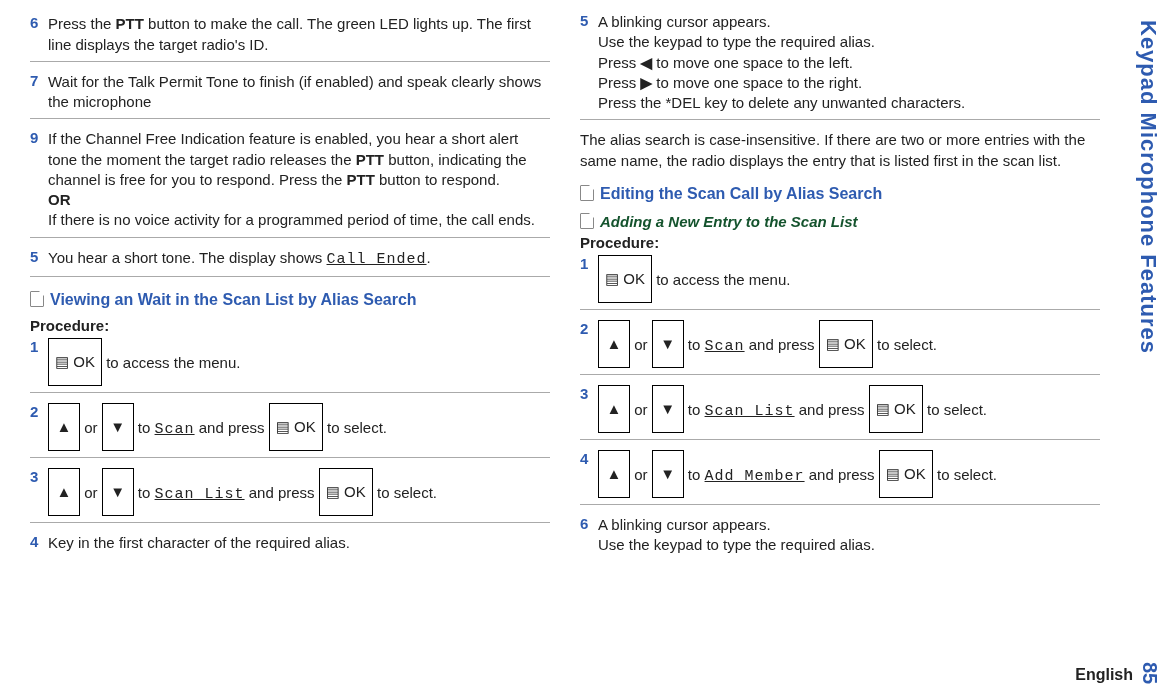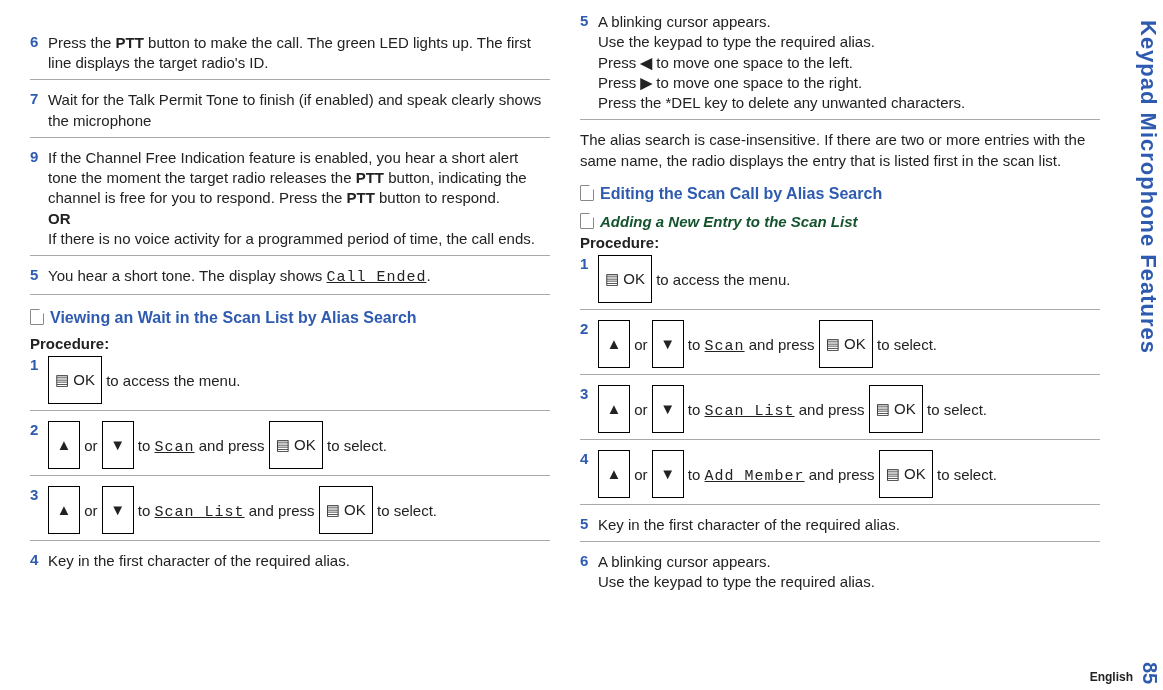--- a/index.html
+++ b/index.html
@@ -123,21 +123,21 @@
     color: #2e5bb0;
     font-weight: bold;
     font-size: 20px;
     writing-mode: vertical-rl;
   }
   .lang {
     position: absolute;
     right: 30px;
     bottom: 6px;
     font-weight: bold;
-    font-size: 12px;
+    font-size: 16px;
   }
   b { font-weight: bold; }
 </style>
 </head>
 <body>
 
 <div class="side-label">Keypad Microphone Features</div>
 <div class="page-num">85</div>
 <div class="lang">English</div>
 
@@ -176,18 +176,17 @@
     <div class="sub-head">
       <span class="doc-icon"></span><span>Adding a New Entry to the Scan List</span>
     </div>
 
     <div class="proc">Procedure:</div>
 
     <div class="step"><span class="step-num">1</span><span class="step-body"><span class="btn-icon">▤ OK</span> to access the menu.</span></div>
     <div class="step"><span class="step-num">2</span><span class="step-body"><span class="btn-icon">▲</span> or <span class="btn-icon">▼</span> to <span class="lcd">Scan</span> and press <span class="btn-icon">▤ OK</span> to select.</span></div>
     <div class="step"><span class="step-num">3</span><span class="step-body"><span class="btn-icon">▲</span> or <span class="btn-icon">▼</span> to <span class="lcd">Scan List</span> and press <span class="btn-icon">▤ OK</span> to select.</span></div>
     <div class="step"><span class="step-num">4</span><span class="step-body"><span class="btn-icon">▲</span> or <span class="btn-icon">▼</span> to <span class="lcd">Add Member</span> and press <span class="btn-icon">▤ OK</span> to select.</span></div>
-    <div class="step"><span class="step-num">5</span><span class="step-body">Key in the first character of the required alias.</span></div>
     <div class="step" style="border-bottom:none"><span class="step-num">6</span><span class="step-body">A blinking cursor appears.<br>Use the keypad to type the required alias.</span></div>
 
   </div>
 
 </div>
 
 </body></html>

